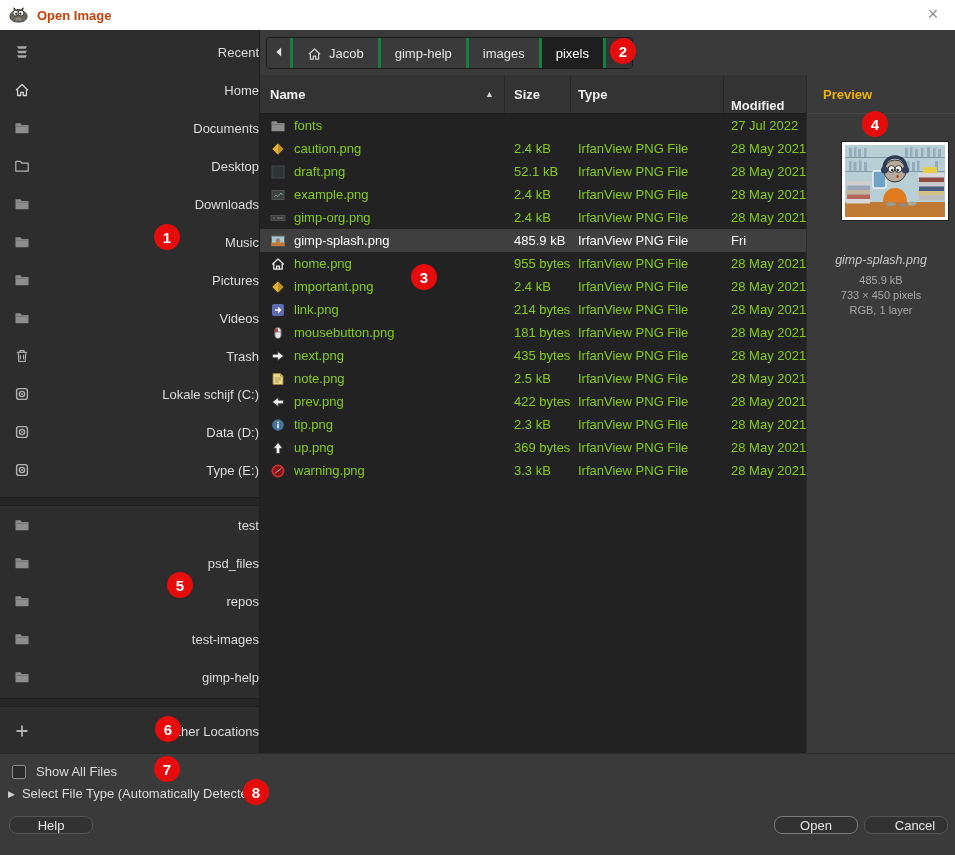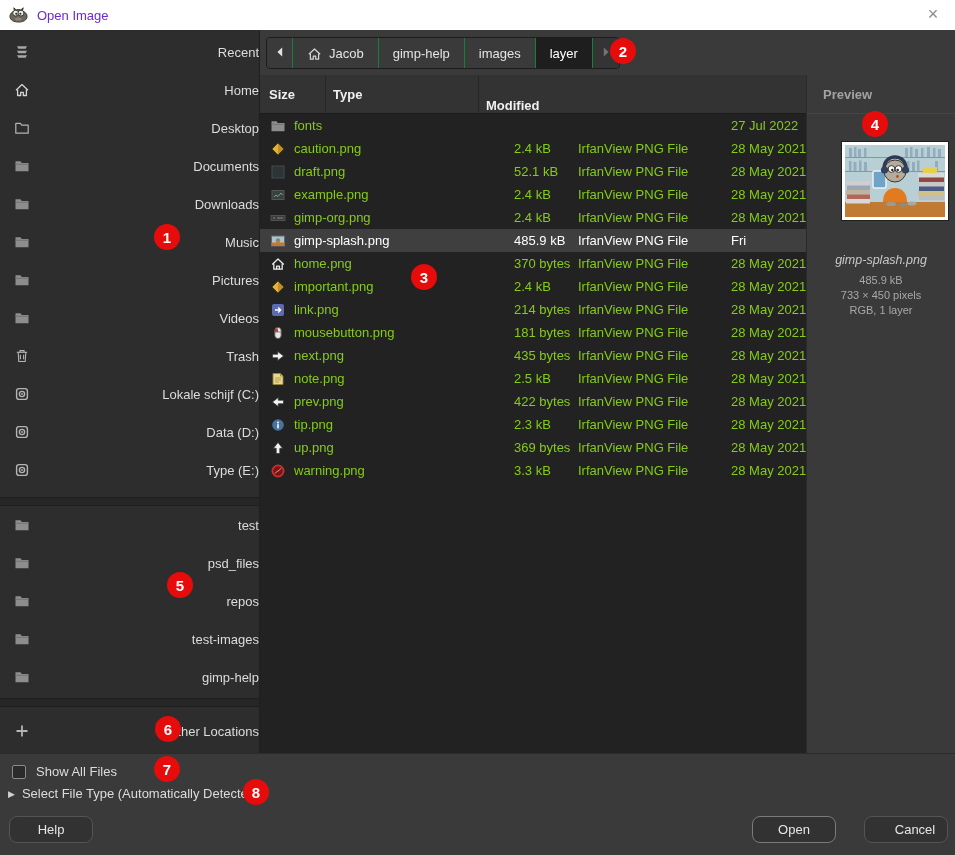--- a/index.html
+++ b/index.html
@@ -12,21 +12,21 @@
     overflow: hidden;
   }
   .dialog { position:relative; width:955px; height:855px; background:#3a3a3a; }
 
   
   .titlebar {
     position:absolute; top:0; left:0; right:0; height:30px;
     background:var(--titlebar_bg,#ffffff);
     display:flex; align-items:center; padding-left:8px; gap:8px;
   }
-  .win-title { color:#6d28d9; font-size:13px; }
+  .win-title { color:#c2410c; font-size:13px;font-weight:bold; }
   .close-x {
     position:absolute; right:10px; top:2px; width:24px; height:24px;
     color:#8a8a8a; font-size:18px; line-height:24px; text-align:center; cursor:default;
   }
 
   
   .sidebar {
     position:absolute; left:0; top:30px; width:260px; bottom:102px;
     background:var(--sidebar_bg,#2d2d2d); border-right:1px solid #1f1f1f;
     overflow:hidden;
@@ -42,21 +42,21 @@
 
   
   .pathbar { position:absolute; left:260px; top:30px; right:0; height:45px; background:var(--dialog_bg,#3a3a3a); }
   .crumbs {
     position:absolute; left:6px; top:7px; height:32px;
     display:inline-flex; align-items:stretch;
     border:1px solid #1c1c1c; border-radius:4px; overflow:hidden; background:#3a3a3a;
   }
   .crumb, .nav-btn {
     display:inline-flex; align-items:center; justify-content:center;
-    background:#3a3a3a; border:none; border-right:1px solid #15803d;
+    background:#3a3a3a; border:none; border-right:3px solid #15803d;
     color:#e4e4e4; font-size:13px; padding:0 14px; gap:7px; cursor:default;
     font-family:inherit;
   }
   .nav-btn { padding:0 6px; width:26px; }
   .nav-btn.fwd { background:#343434; border-right:none; }
   .crumb.active { background:#1e1e1e; color:#ffffff; }
   .crumb .crumb-icon { display:inline-flex; width:15px; height:15px; }
 
   
   .filelist {
@@ -80,21 +80,21 @@
   .ficon { width:16px; height:16px; display:inline-flex; margin-right:8px; flex:0 0 16px; }
   .ficon svg { display:block; }
 
   
   .preview {
     position:absolute; left:806px; top:75px; right:0; bottom:102px;
     background:var(--dialog_bg,#3a3a3a); border-left:1px solid #2a2a2a;
   }
   .pv-header {
     height:39px; display:flex; align-items:center; padding-left:16px;
-    font-weight:bold; color:#a3a3a3; border-bottom:1px solid #454545;
+    font-weight:bold; color:#eab308; border-bottom:1px solid #454545;
   }
   .pv-thumb {
     position:absolute; left:35px; top:67px; width:106px; height:78px;
     background:#ffffff; padding:3px; box-shadow:0 0 0 1px #1f1f1f;
   }
   .pv-caption { position:absolute; top:176px; left:0; right:0; text-align:center; }
   .pv-name { font-style:italic; font-size:12.5px; color:#c8c8c8; line-height:18px; margin-bottom:4px; }
   .pv-line { font-size:11px; color:#a8a8a8; line-height:15px; }
 
   
@@ -105,26 +105,26 @@
   .chk-row { position:absolute; left:12px; top:10px; display:flex; align-items:center; gap:10px; }
   .checkbox {
     width:14px; height:14px; background:#2b2b2b;
     border:1px solid #8a8a8a; border-radius:2px;
   }
   .chk-label { color:#dcdcdc; }
   .expander-row { position:absolute; left:8px; top:32px; display:flex; align-items:center; gap:7px; }
   .expander-arrow { font-size:9px; color:#d0d0d0; }
   .expander-label { color:#dcdcdc; }
   .btn {
-    position:absolute; width:84px; height:27px; border-radius:8px;
+    position:absolute; width:84px; height:18px; border-radius:8px;
     background:#323232; border:1px solid #545454; color:#e6e6e6;
     font-size:13px; font-family:inherit; cursor:default;
   }
   .btn-help   { left:9px;   top:62px; }
-  .btn-open   { left:752px; top:62px; border-color:#7a7a7a; }
+  .btn-open   { left:774px; top:62px; border-color:#7a7a7a; }
   .btn-cancel { left:864px; top:62px;padding-left:18px; }
 
   
   .badge {
     position:absolute; width:26px; height:26px; margin:-13px 0 0 -13px;
     border-radius:50%; background:var(--badge,#e60c0c);
     color:#ffffff; font-weight:bold; font-size:15px;
     display:flex; align-items:center; justify-content:center; z-index:10;
   }
 </style>
@@ -162,34 +162,34 @@
           <span class="sicon">
             <svg viewBox="0 0 16 16" width="16" height="16" fill="none" stroke="#d4d4d4" stroke-width="1.3" stroke-linejoin="round">
               <path d="M2 8.2 8 2.6l6 5.6"></path>
               <path d="M3.6 7.4v6.1h3.1v-3.2h2.6v3.2h3.1V7.4"></path>
             </svg>
           </span>
           <span class="slabel">Home</span>
         </div>
         <div class="srow">
           <span class="sicon">
+            <svg viewBox="0 0 16 16" width="16" height="16">
+              <path d="M1.5 3.2h5l1.3 1.9h6.7v8.2H1.5z" fill="#8d8d8d"></path>
+              <path d="M1.5 6.3h13" stroke="#747474" stroke-width="1"></path>
+            </svg>
+          </span>
+          <span class="slabel">Documents</span>
+        </div>
+        <div class="srow">
+          <span class="sicon">
             <svg viewBox="0 0 16 16" width="16" height="16" fill="none" stroke="#b4b4b4" stroke-width="1.2" stroke-linejoin="round">
               <path d="M1.8 3.4h4.6l1.3 1.8h6.5v8H1.8z"></path>
             </svg>
           </span>
           <span class="slabel">Desktop</span>
-        </div>
-        <div class="srow">
-          <span class="sicon">
-            <svg viewBox="0 0 16 16" width="16" height="16">
-              <path d="M1.5 3.2h5l1.3 1.9h6.7v8.2H1.5z" fill="#8d8d8d"></path>
-              <path d="M1.5 6.3h13" stroke="#747474" stroke-width="1"></path>
-            </svg>
-          </span>
-          <span class="slabel">Documents</span>
         </div>
         <div class="srow">
           <span class="sicon">
             <svg viewBox="0 0 16 16" width="16" height="16">
               <path d="M1.5 3.2h5l1.3 1.9h6.7v8.2H1.5z" fill="#8d8d8d"></path>
               <path d="M1.5 6.3h13" stroke="#747474" stroke-width="1"></path>
             </svg>
           </span>
           <span class="slabel">Downloads</span>
         </div>
@@ -340,32 +340,36 @@
         <button class="crumb">
 
           <span>gimp-help</span>
         </button>
         <button class="crumb">
 
           <span>images</span>
         </button>
         <button class="crumb active">
 
-          <span>layer</span>
+          <span>pixels</span>
         </button>
       <button class="nav-btn fwd">
           <span><svg viewBox="0 0 16 16" width="14" height="14">
               <path d="M5.5 2.8 11 8l-5.5 5.2z" fill="#737373"></path>
             </svg></span>
         </button>
     </div>
   </div>
 
   <div class="filelist">
     <div class="fheader">
+      <span class="hcell c name">
+        <span>Name</span>
+        <span class="sort">▲</span>
+      </span>
       <span class="hcell c size">
           <span>Size</span>
         </span>
       <span class="hcell c type">
           <span>Type</span>
         </span>
       <span class="hcell c mod">
           <span>Modified</span>
         </span>
     </div>
@@ -459,21 +463,21 @@
           <span class="c name">
             <span class="ficon">
               <svg viewBox="0 0 16 16" width="16" height="16" fill="none" stroke="#ececec" stroke-width="1.3" stroke-linejoin="round">
                 <path d="M2.2 8.4 8 3l5.8 5.4"></path>
                 <path d="M3.8 7.6v5.6h8.4V7.6"></path>
                 <path d="M6.6 13.2v-3h2.8v3"></path>
               </svg>
             </span>
             <span>home.png</span>
           </span>
-          <span class="c size">370 bytes</span>
+          <span class="c size">955 bytes</span>
           <span class="c type">IrfanView PNG File</span>
           <span class="c mod">28 May 2021</span>
         </div>
         <div class="frow">
           <span class="c name">
             <span class="ficon">
               <svg viewBox="0 0 16 16" width="16" height="16">
                 <path d="M8 1.8 14.2 8 8 14.2 1.8 8Z" fill="#e5b13a" stroke="#3a2e08" stroke-width="1"></path>
                 <path d="M8 1.8 14.2 8 8 14.2Z" fill="rgba(0,0,0,0.18)"></path>
               </svg>

